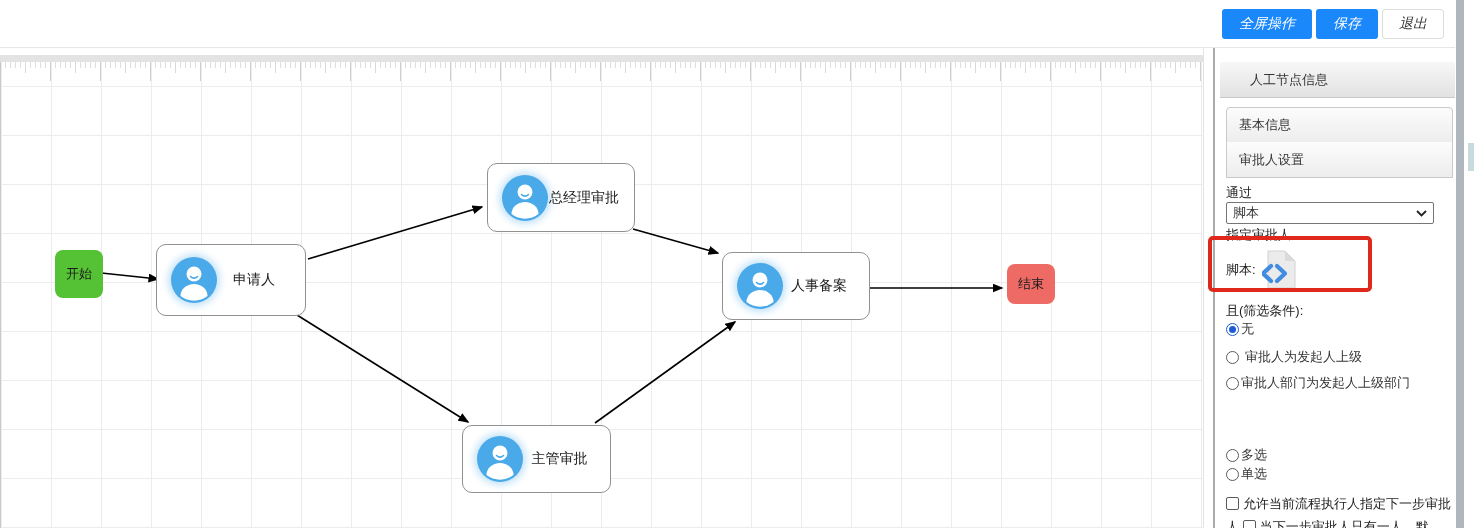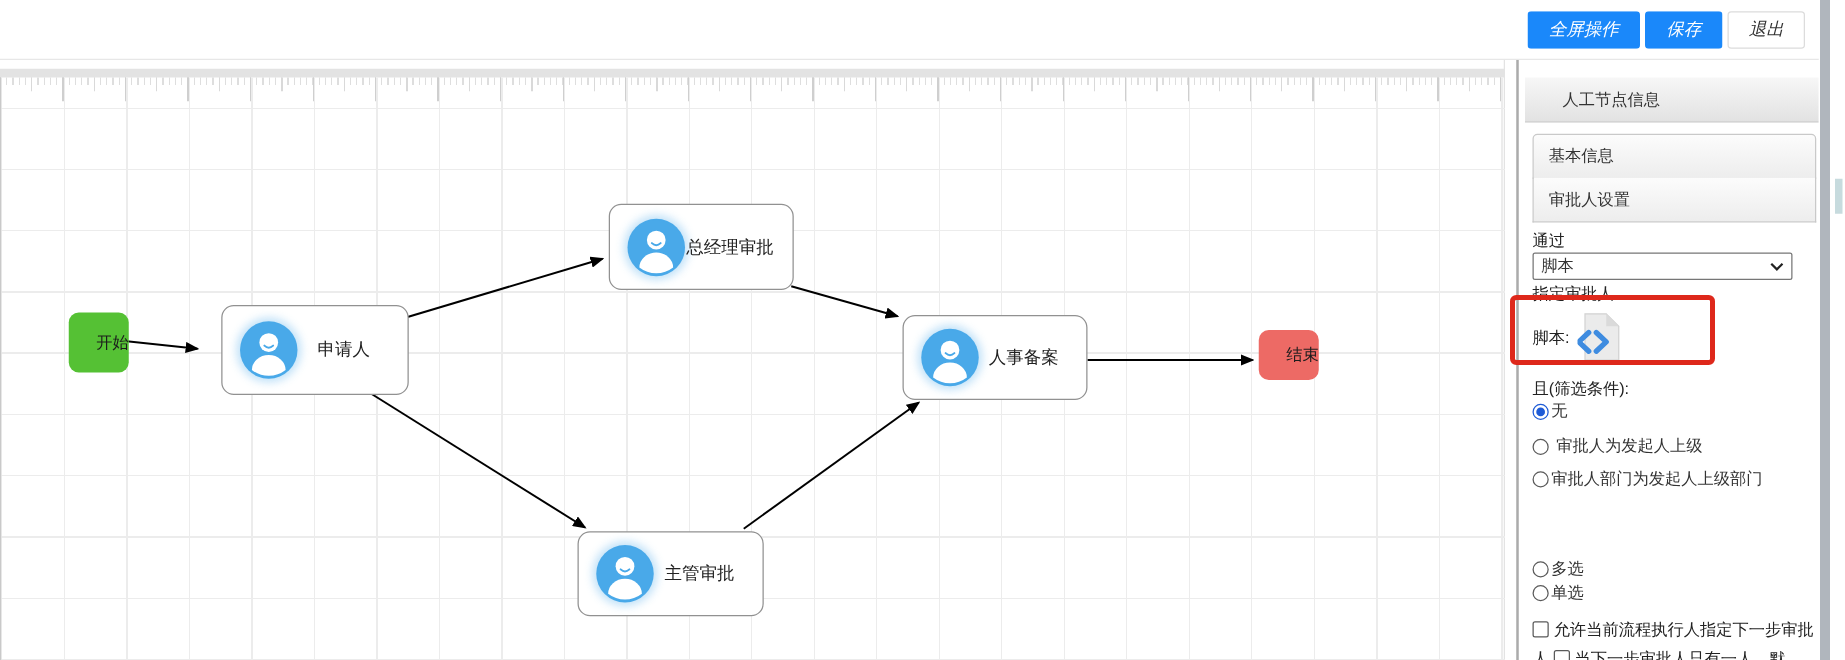--- a/index.html
+++ b/index.html
@@ -28,21 +28,21 @@
      background-repeat:no-repeat; }
   .grid { position:absolute; left:0; top:14px; width:1204px; height:466px;
      border-left:1px solid #c9c9c9;
      background-image:
        repeating-linear-gradient(90deg,#ececec 0 1px,transparent 1px 50px),
        repeating-linear-gradient(0deg,#ececec 0 1px,transparent 1px 49px); }
 
   .flow-layer { position:absolute; left:0; top:0; width:1204px; height:528px; z-index:10; }
   svg.edges { position:absolute; left:0; top:0; width:1204px; height:528px; overflow:visible; }
 
-  .node { position:absolute; display:flex; align-items:center; justify-content:flex-end;
+  .node { position:absolute; display:flex; align-items:center; justify-content:center;
           font-size:14px; color:#222; }
   .node.task { background:#fff; border:1px solid #919191; border-radius:10px; padding:0 14px; }
   .node.start { border-radius:8px; font-size:13px; }
   .node.end   { border-radius:8px; font-size:13px; }
   .avatar { width:46px; height:46px; border-radius:50%; flex:0 0 auto;
             display:flex; align-items:center; justify-content:center;
             box-shadow:0 0 7px 3px rgba(120,190,240,.45); }
   .node-label { flex:1; text-align:center; }
 
   
@@ -119,21 +119,21 @@
         <line x1="297" y1="315" x2="468" y2="422" stroke="#000" stroke-width="1.6" marker-end="url(#arrow)"></line>
         <line x1="633" y1="229" x2="718" y2="253" stroke="#000" stroke-width="1.6" marker-end="url(#arrow)"></line>
         <line x1="595" y1="423" x2="735" y2="322" stroke="#000" stroke-width="1.6" marker-end="url(#arrow)"></line>
         <line x1="870" y1="288" x2="1002" y2="288" stroke="#000" stroke-width="1.6" marker-end="url(#arrow)"></line>
       </g>
   </svg>
   <div id="node-group">
       <div class="node start" style="left: 43px; top: 250px; width: 48px; height: 48px; background: rgb(85, 193, 52); color: rgb(28, 28, 28); margin-left: 12px;">
         <span>开始</span>
       </div>
-      <div class="node task" style="left: 177px; top: 244px; width: 150px; height: 72px;">
+      <div class="node task" style="left: 156px; top: 244px; width: 150px; height: 72px;">
         <span class="avatar" style="background: rgb(73, 169, 233);">
   <svg width="46" height="46" viewBox="0 0 46 46">
     <circle cx="23" cy="23" r="22" fill="#49a9e9"></circle>
     <circle cx="23" cy="17" r="7.5" fill="#fff"></circle>
     <path d="M19.5 19.5 q3.5 3.4 7 0" fill="none" stroke="#49a9e9" stroke-width="1.6" stroke-linecap="round"></path>
     <path d="M9.5 39 a13.5 12 0 0 1 27 0 a22 22 0 0 1 -27 0 z" fill="#fff"></path>
   </svg>
         </span>
         <span class="node-label">申请人</span>
       </div>

